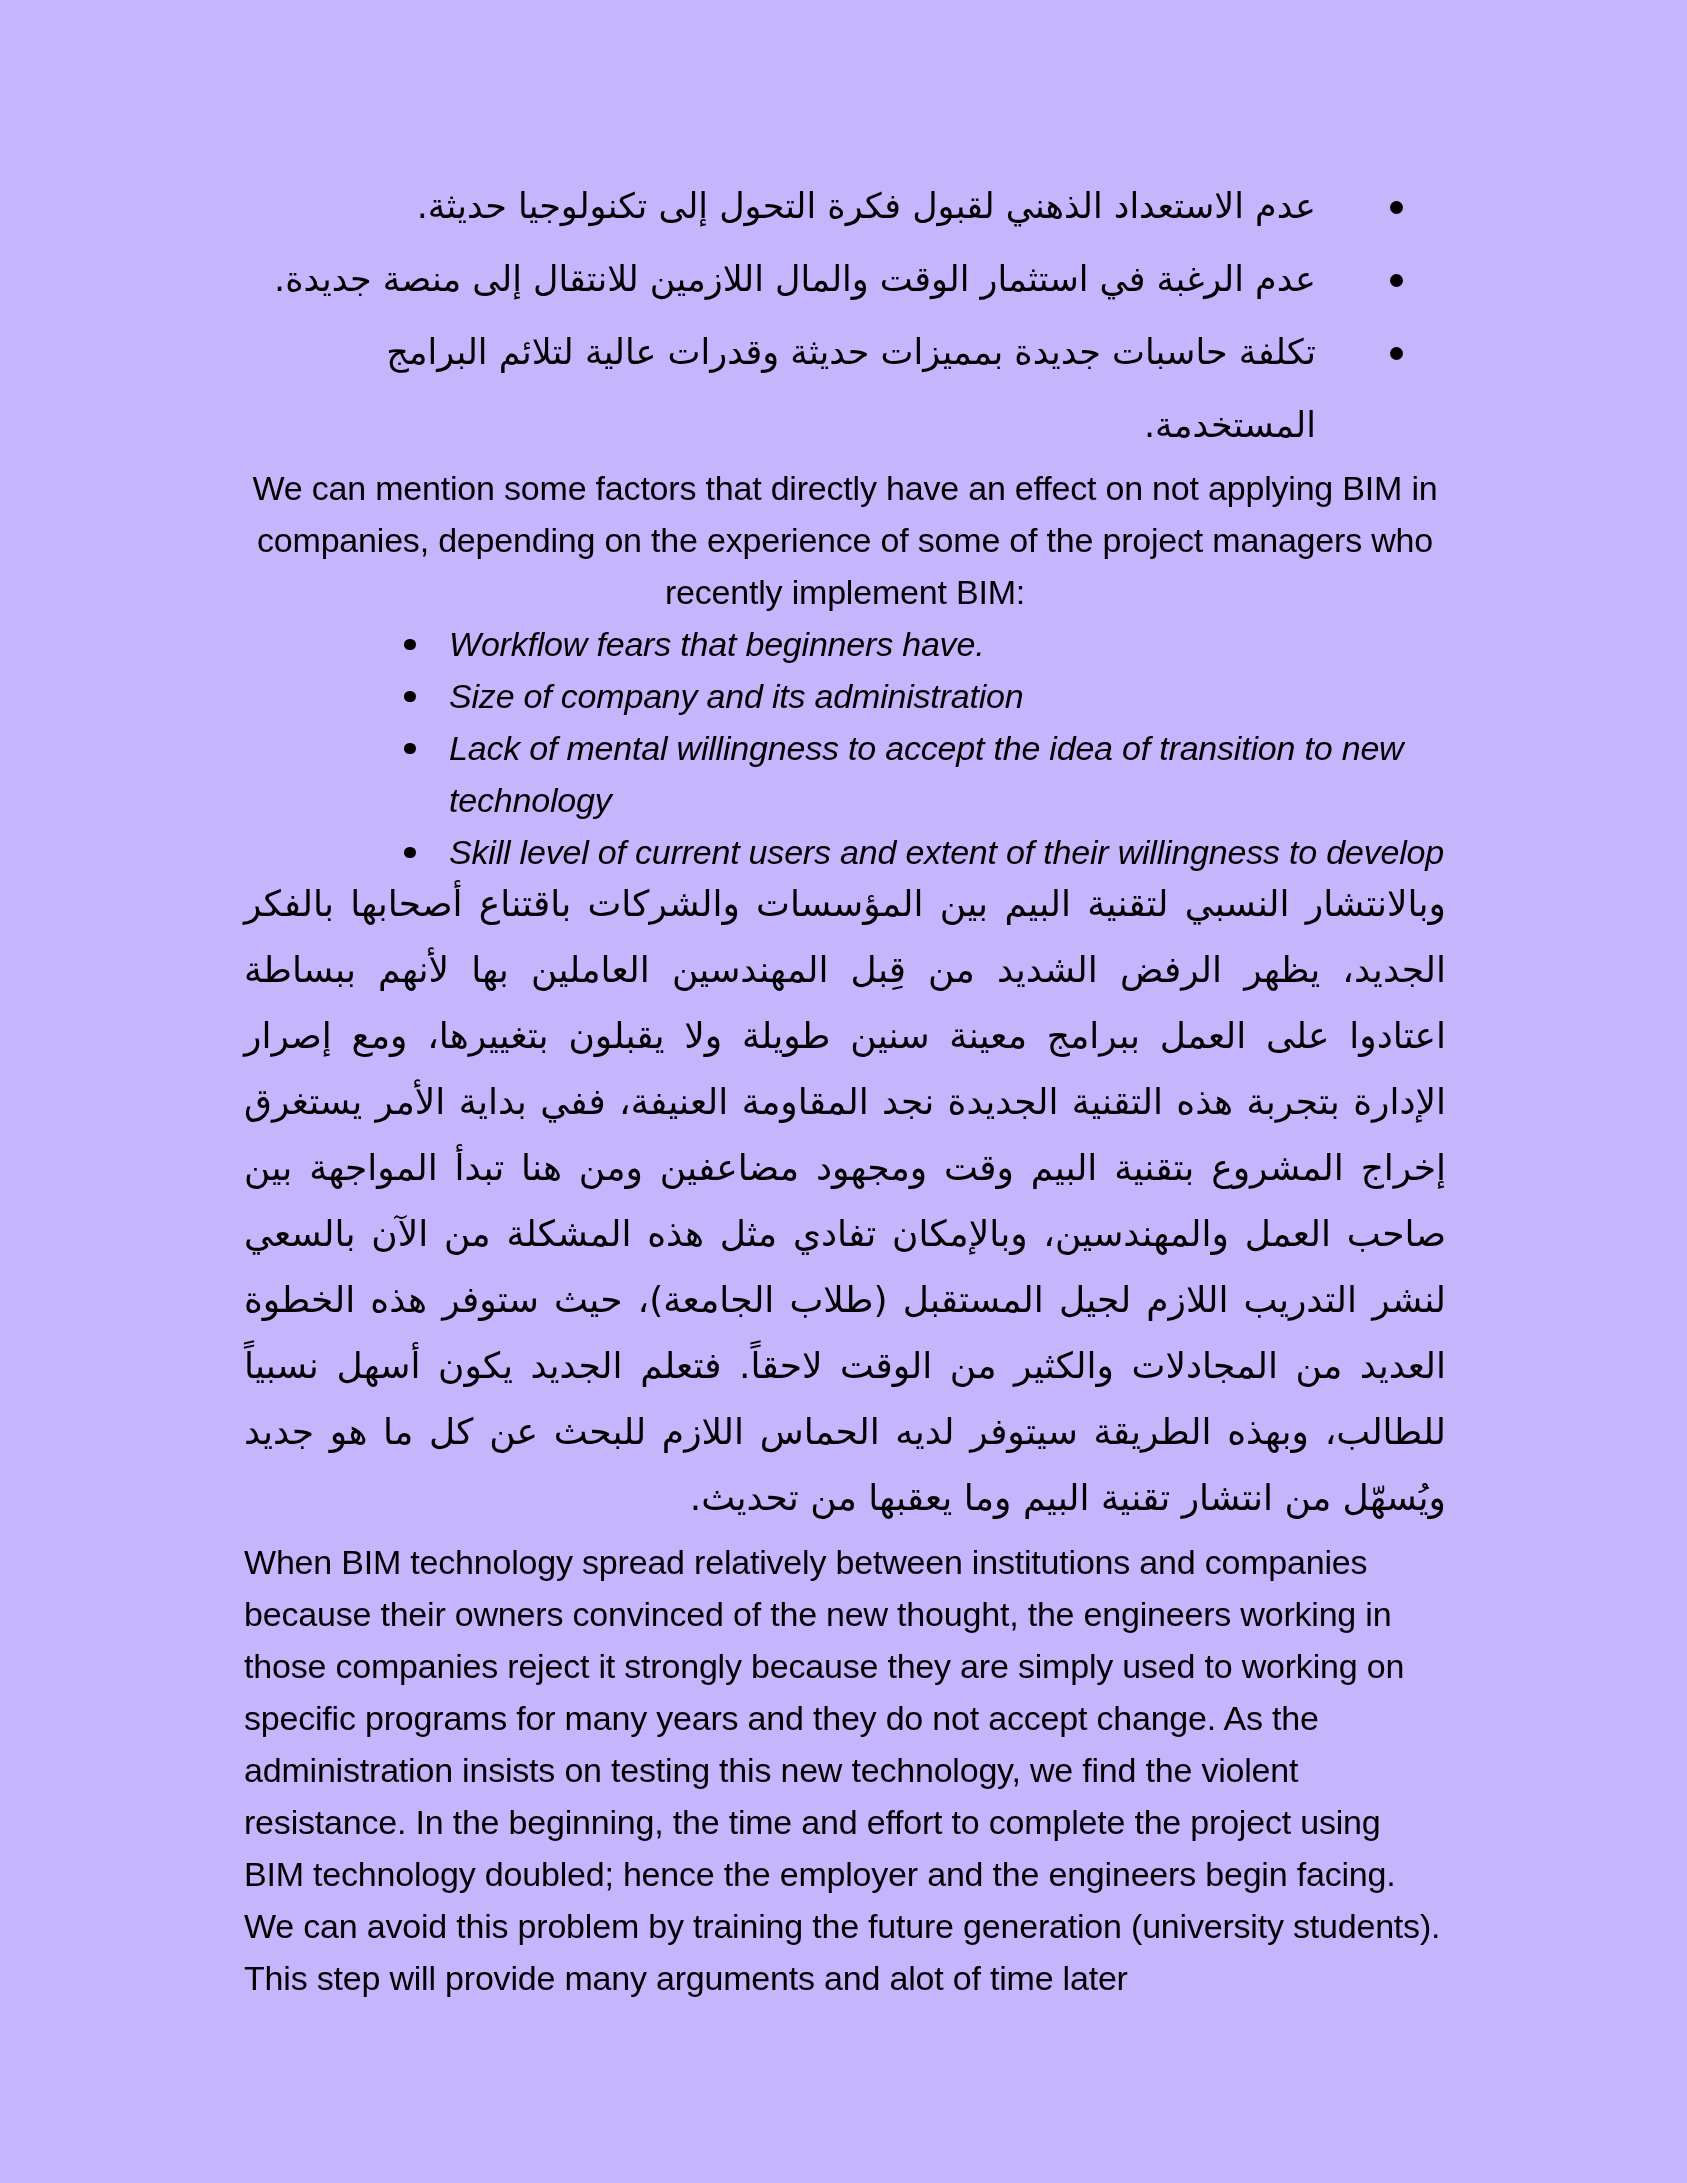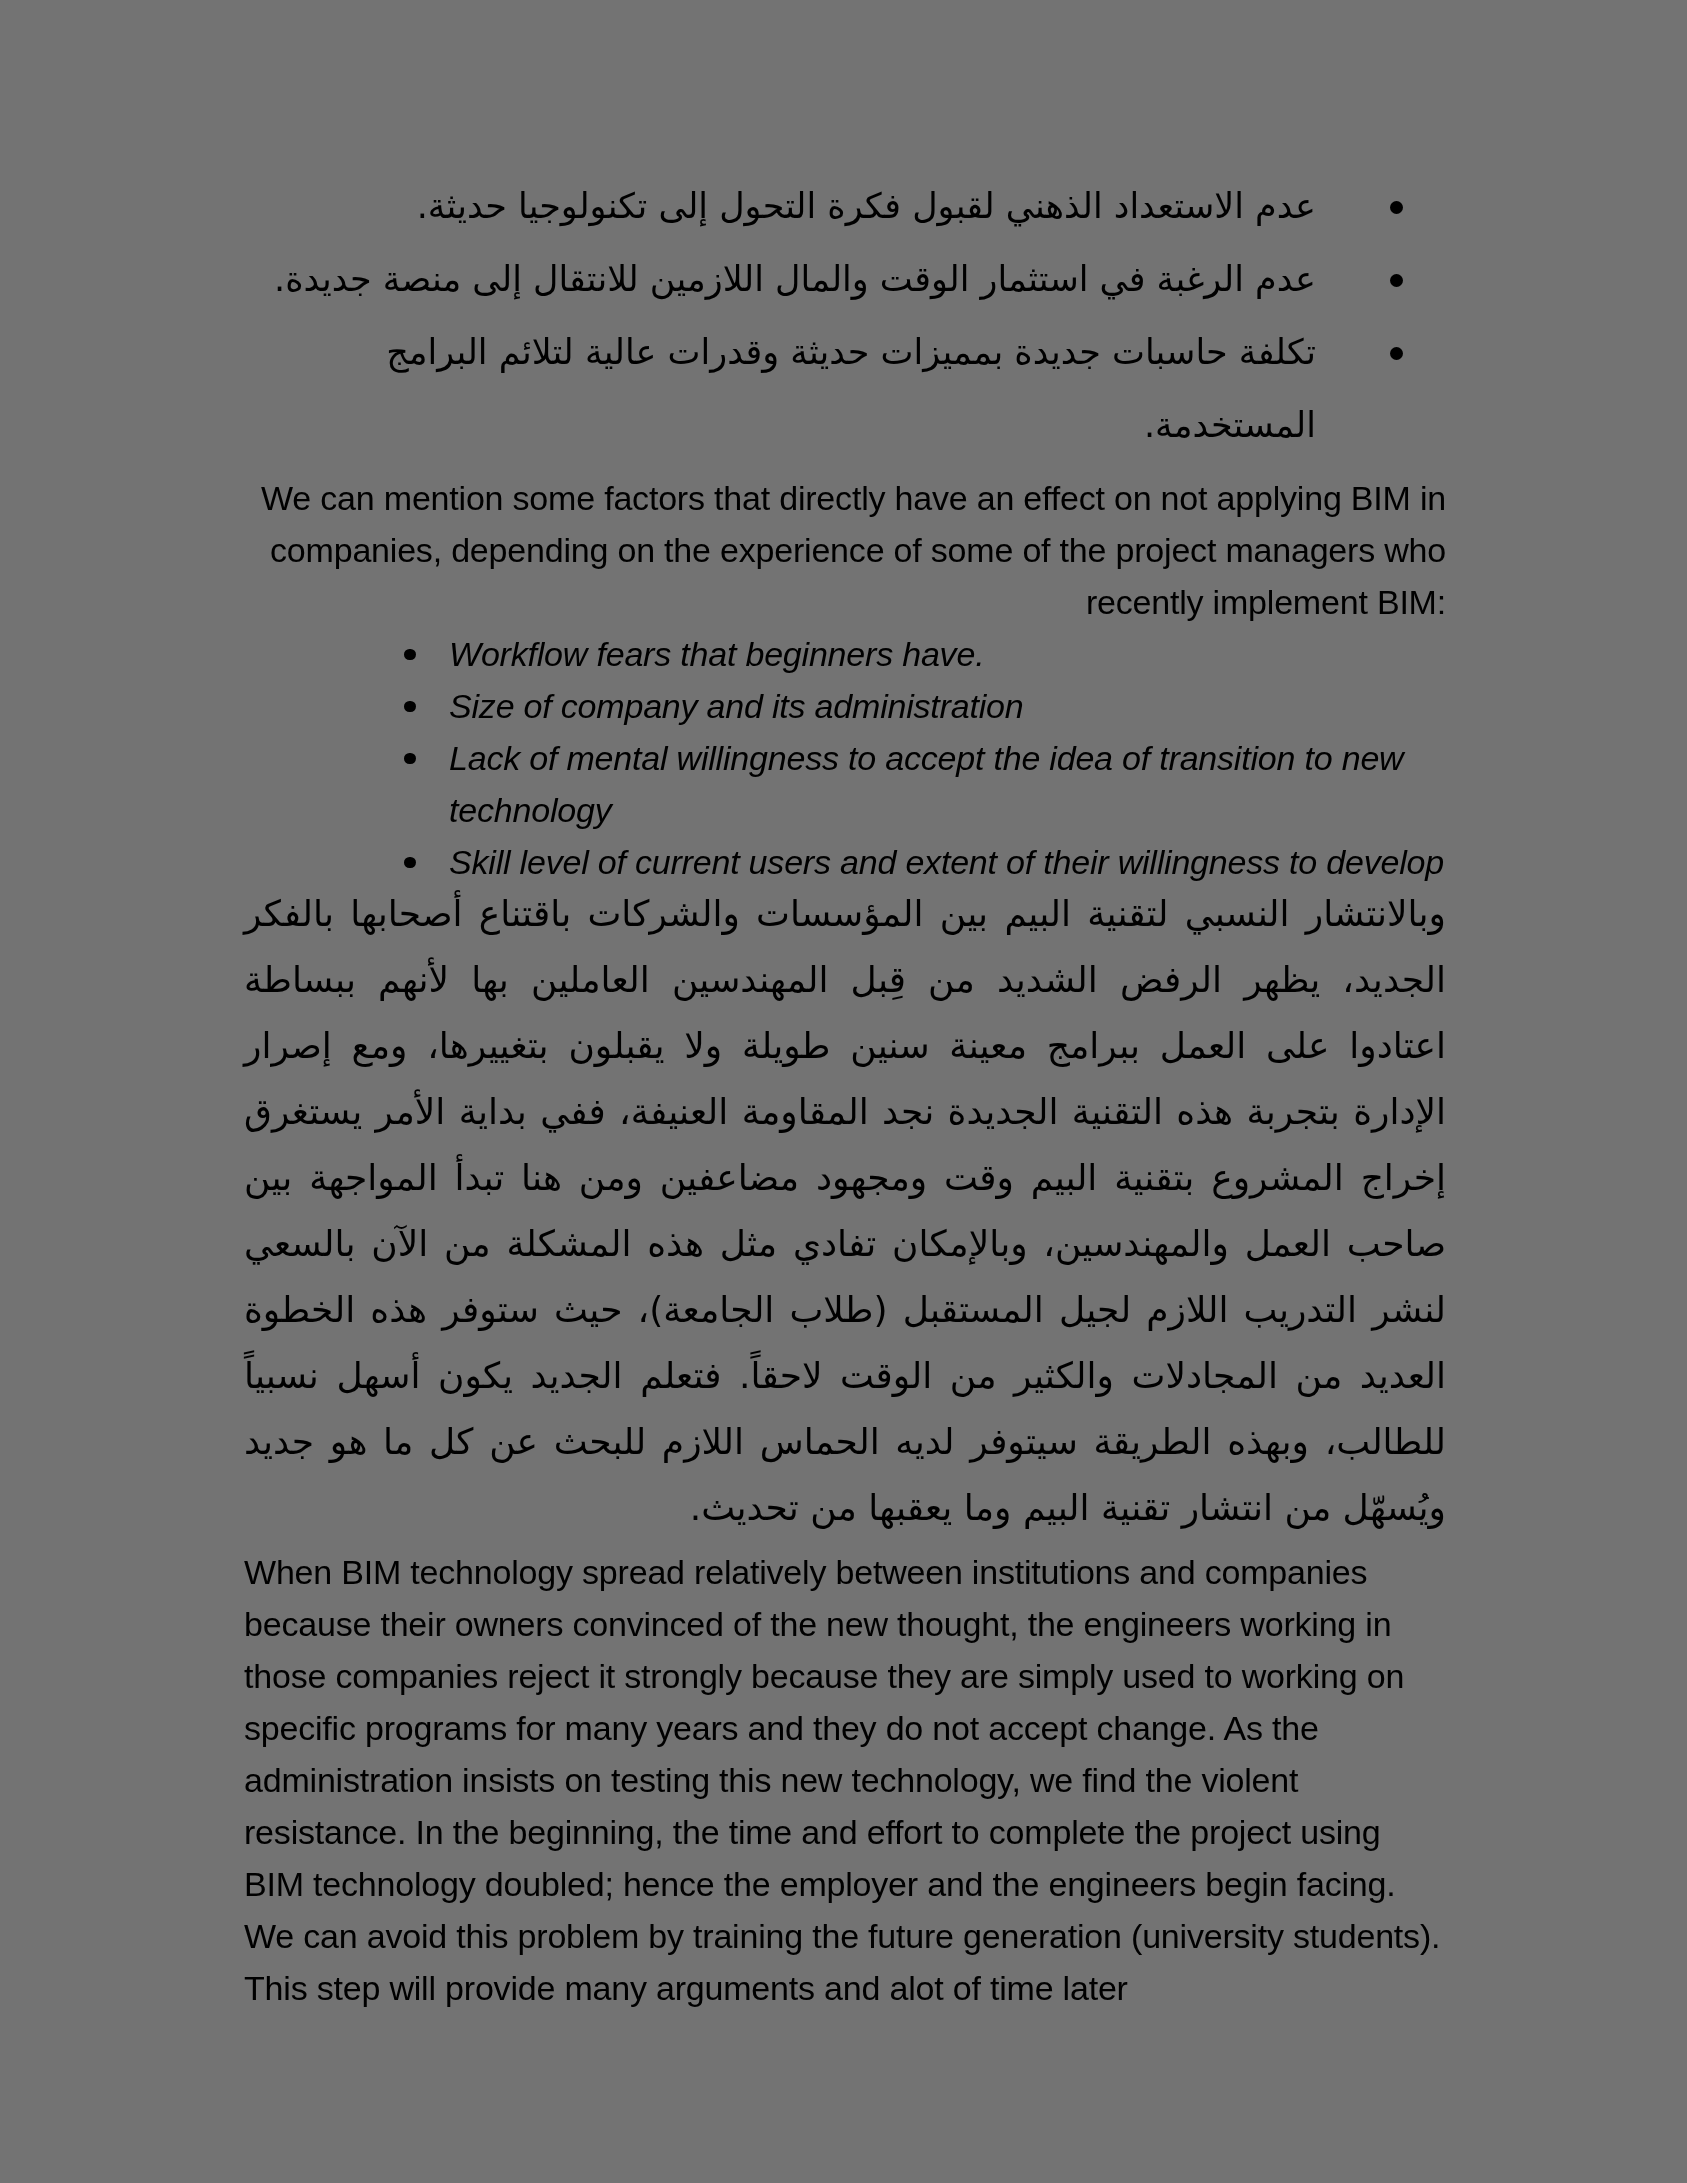--- a/index.html
+++ b/index.html
@@ -8,21 +8,21 @@
     width: 1687px;
     height: 2183px;
     overflow: hidden;
     color: #000000;
     font-family: "Liberation Sans", sans-serif;
   }
   .page {
     position: relative;
     width: 1687px;
     height: 2183px;
-    background: #737373;
+    background: #c4b5fd;
     padding: 170px 241px 0 244px;
   }
   
   .ar {
     direction: rtl;
     unicode-bidi: isolate;
     font-family: "DejaVu Sans", "Liberation Serif", sans-serif;
   }
   .ar-bullets {
     list-style: none;
@@ -50,24 +50,23 @@
     line-height: 66px;
     text-align: justify;
     text-justify: inter-word;
   }
   
   .en {
     font-family: "Liberation Sans", sans-serif;
     letter-spacing: -0.2px;
   }
   .intro {
-    margin-top: 10px;
     font-size: 34px;
     line-height: 52px;
-    text-align: right;
+    text-align: center;
   }
   .en-bullets {
     list-style: none;
     font-size: 34px;
     line-height: 52px;
     font-style: italic;
   }
   .en-bullets li {
     position: relative;
     padding-left: 205px;

